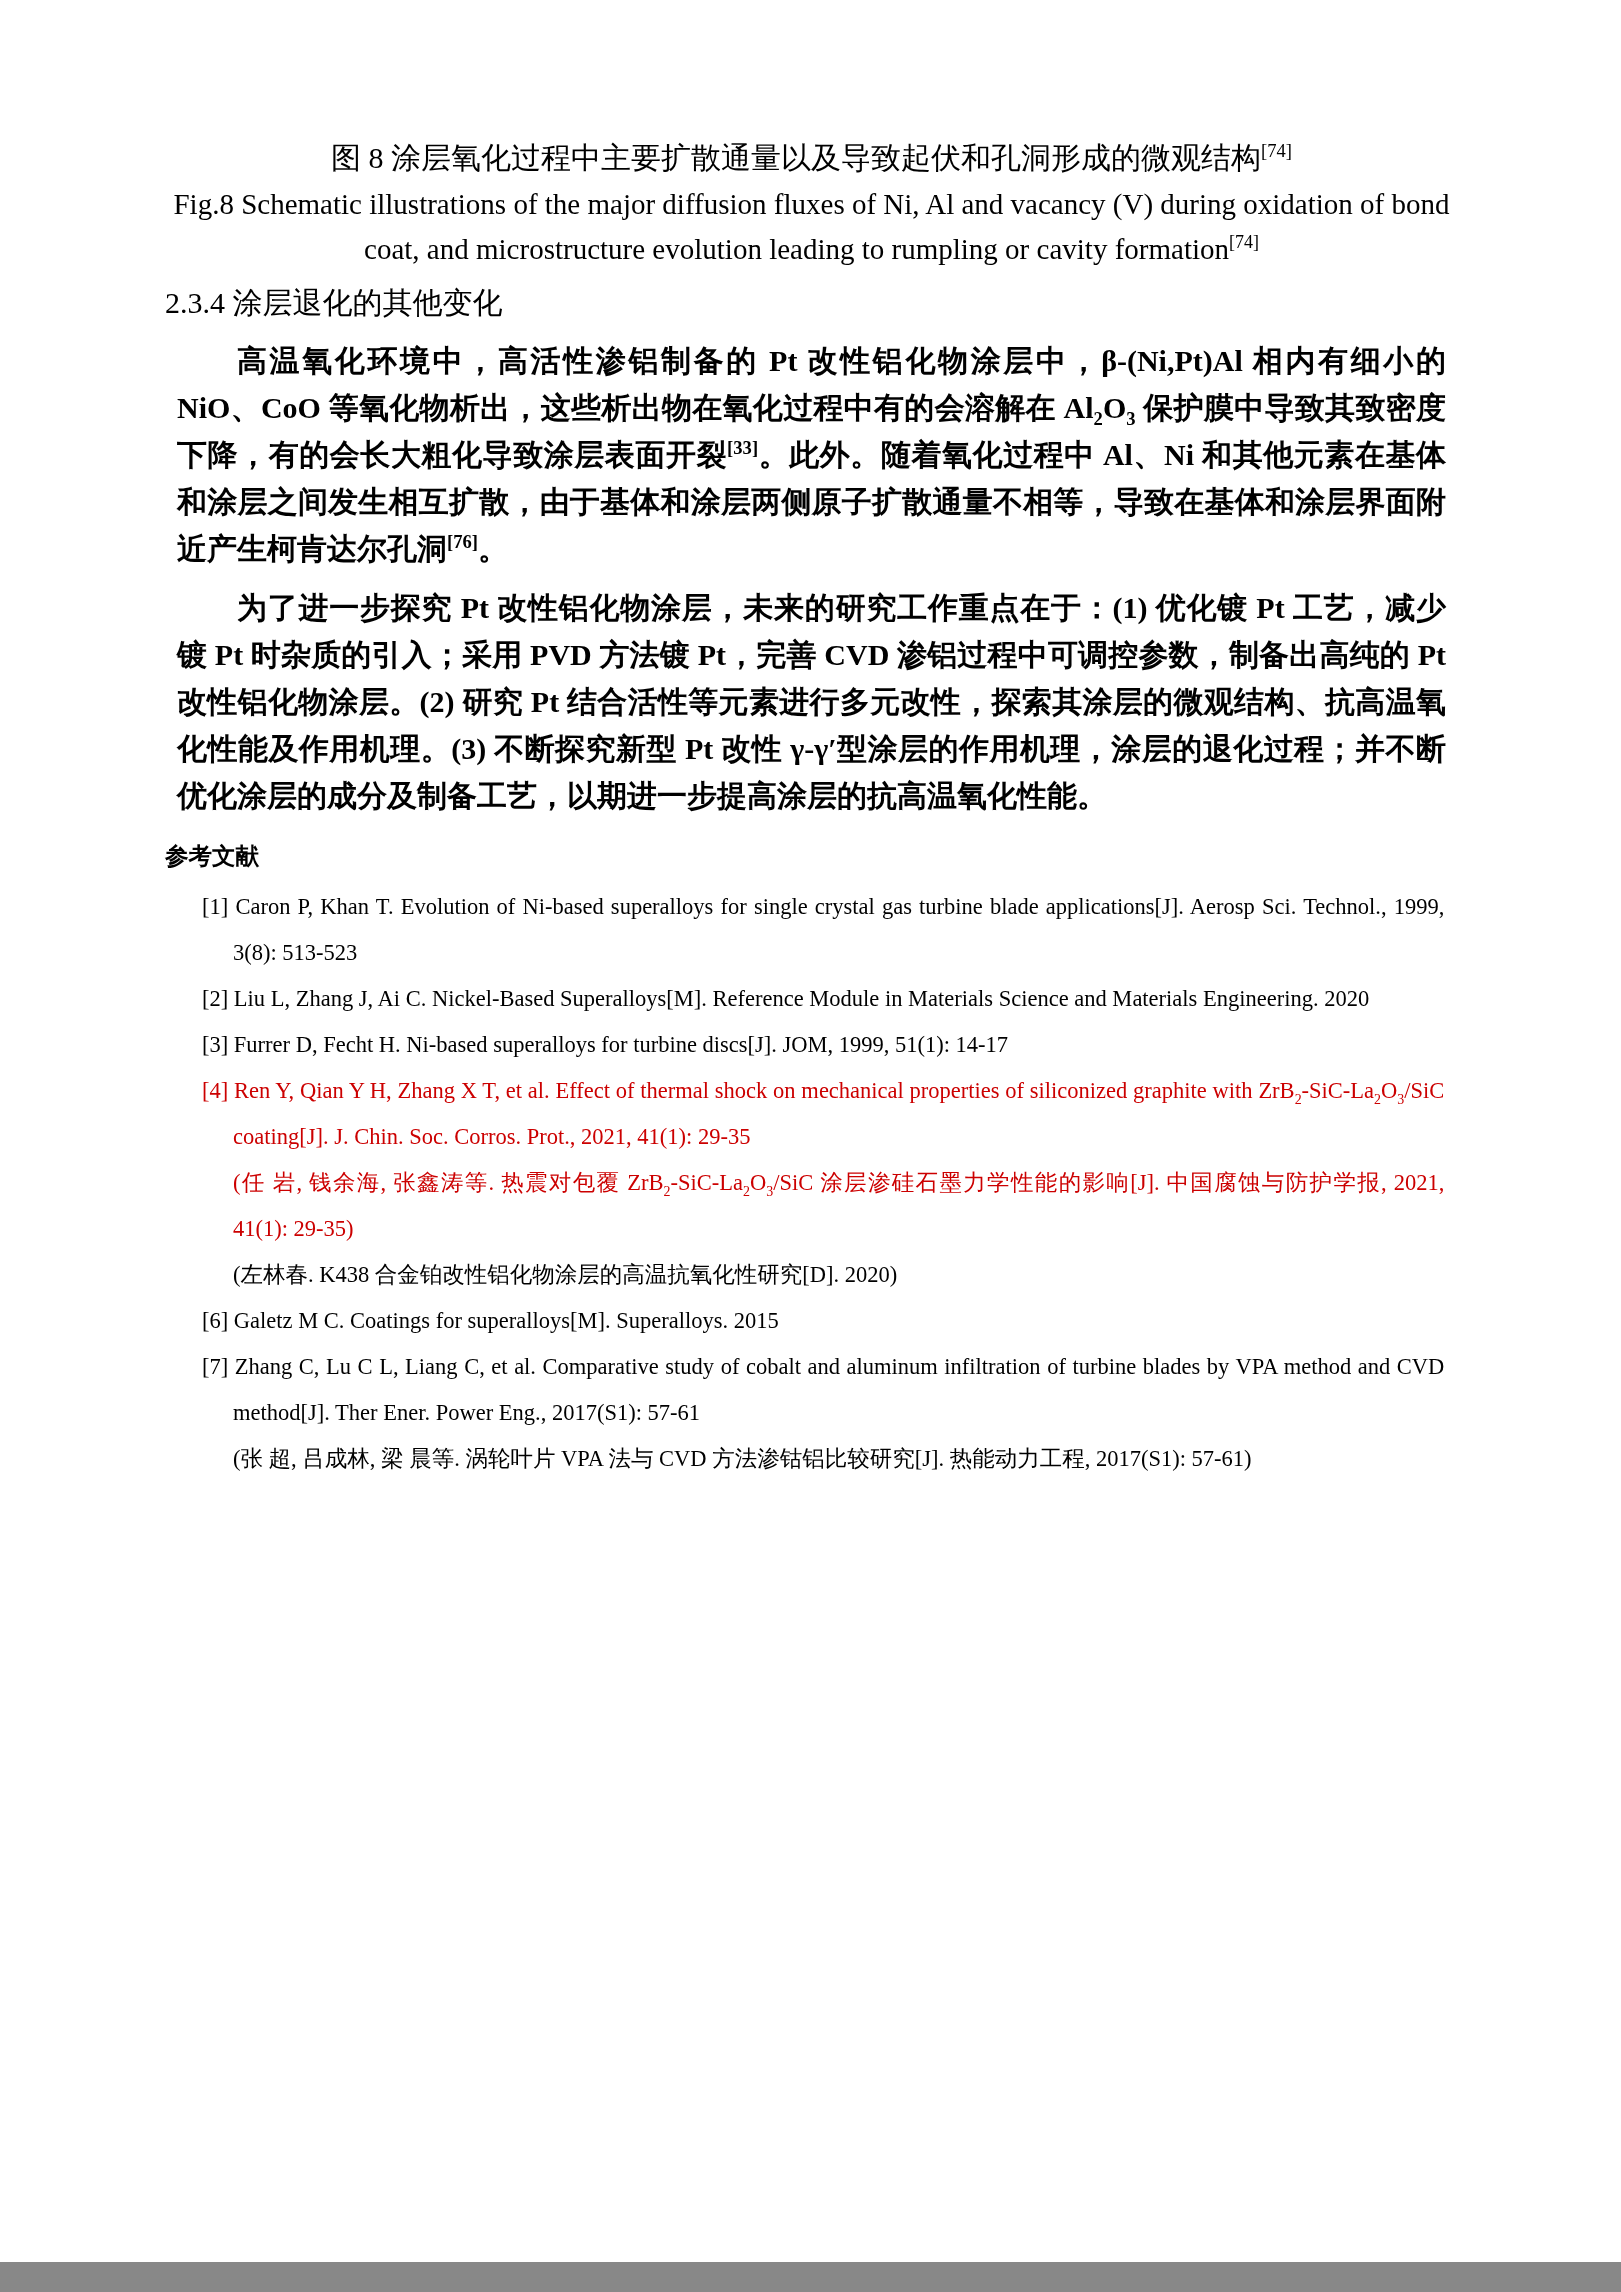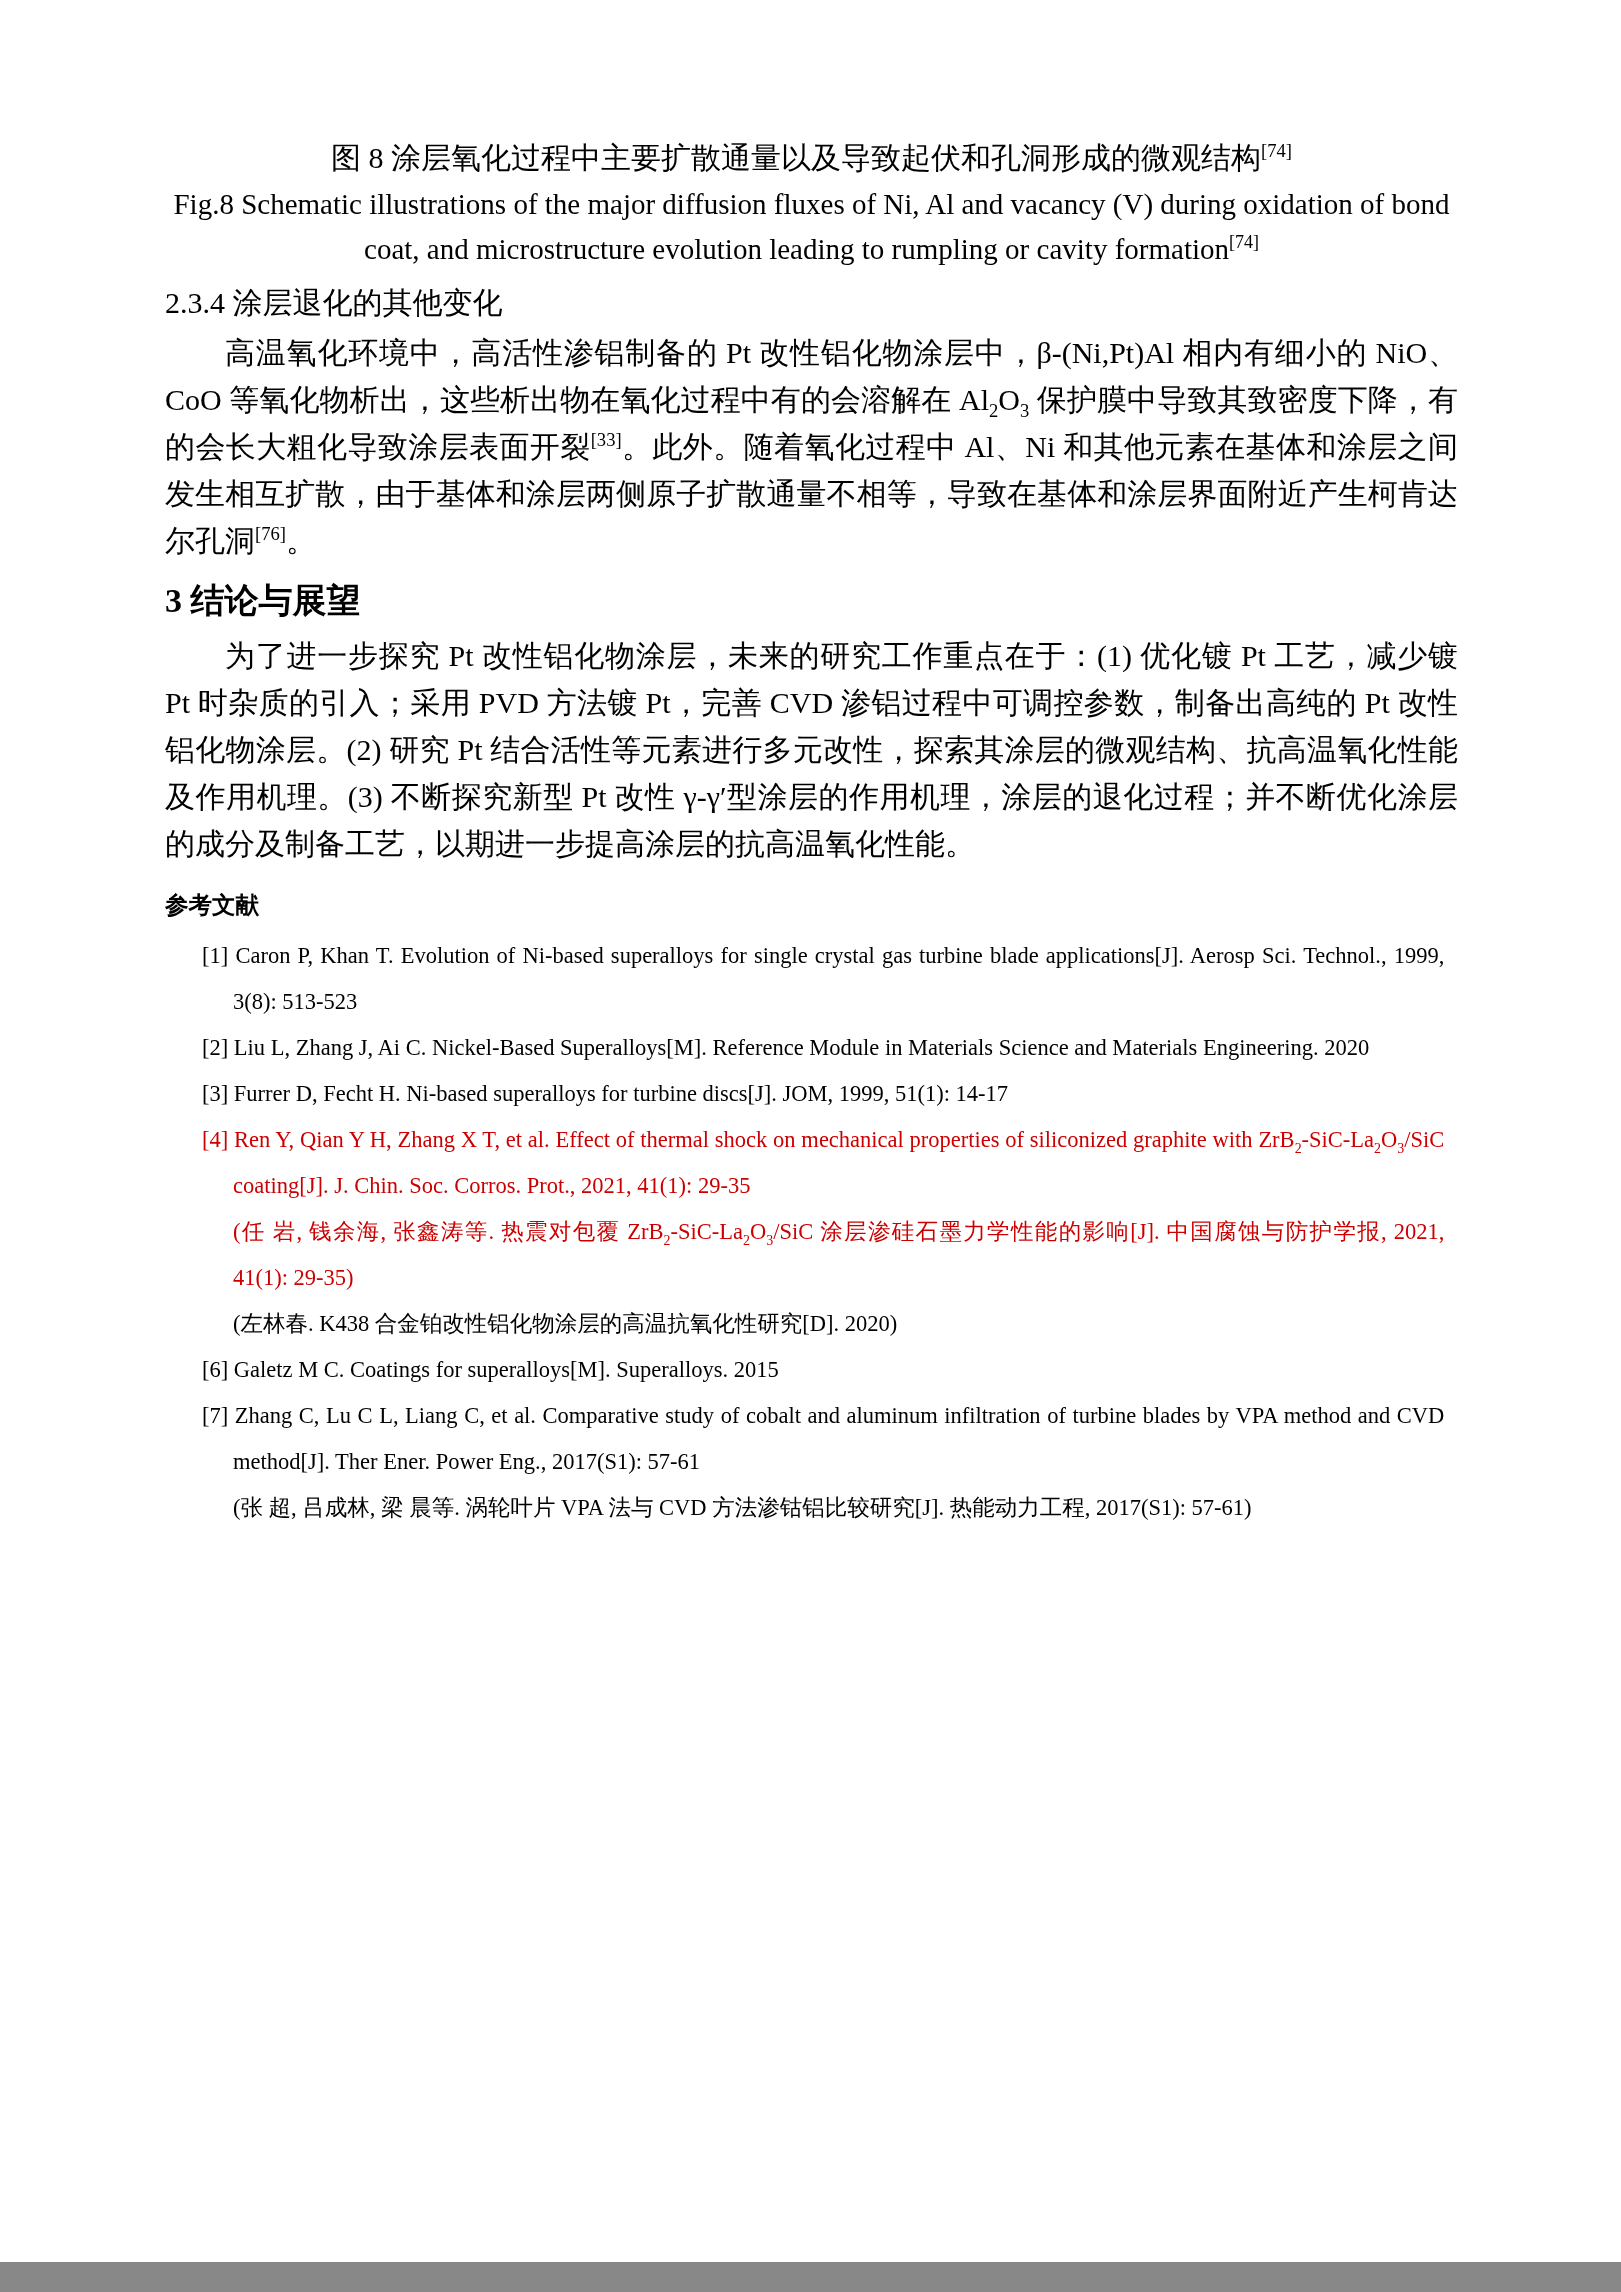--- a/index.html
+++ b/index.html
@@ -29,21 +29,22 @@
     font-size: 30px;
     font-weight: normal;
     line-height: 45px;
     margin: 7.8px 0 3.9px 0;
   }
   .body-para {
     font-size: 30px;
     line-height: 47px;
     text-align: justify;
     text-indent: 2em;
-    margin: 0;
+    margin: 12px;
+    font-weight: bold;
   }
   .main-heading {
     font-size: 34px;
     font-weight: bold;
     line-height: 51px;
     margin: 11.8px 0 5.9px 0;
   }
   .refs-heading {
     font-size: 23.5px;
     font-weight: bold;
@@ -77,21 +78,20 @@
 <div class="page">
 
   <div class="caption-zh">图 8  涂层氧化过程中主要扩散通量以及导致起伏和孔洞形成的微观结构<sup>[74]</sup></div>
 
   <div class="caption-en">Fig.8 Schematic illustrations of the major diffusion fluxes of Ni, Al and vacancy (V) during oxidation of bond coat, and microstructure evolution leading to rumpling or cavity formation<sup>[74]</sup></div>
 
   <div class="sec-heading">2.3.4 涂层退化的其他变化</div>
 
   <p class="body-para">高温氧化环境中，高活性渗铝制备的 Pt 改性铝化物涂层中，β-(Ni,Pt)Al 相内有细小的 NiO、CoO 等氧化物析出，这些析出物在氧化过程中有的会溶解在 Al<sub>2</sub>O<sub>3</sub> 保护膜中导致其致密度下降，有的会长大粗化导致涂层表面开裂<sup>[33]</sup>。此外。随着氧化过程中 Al、Ni 和其他元素在基体和涂层之间发生相互扩散，由于基体和涂层两侧原子扩散通量不相等，导致在基体和涂层界面附近产生柯肯达尔孔洞<sup>[76]</sup>。</p>
 
-  <div class="main-heading">3  结论与展望</div>
 
 
   <p class="body-para">为了进一步探究 Pt 改性铝化物涂层，未来的研究工作重点在于：(1) 优化镀 Pt 工艺，减少镀 Pt 时杂质的引入；采用 PVD 方法镀 Pt，完善 CVD 渗铝过程中可调控参数，制备出高纯的 Pt 改性铝化物涂层。(2) 研究 Pt 结合活性等元素进行多元改性，探索其涂层的微观结构、抗高温氧化性能及作用机理。(3) 不断探究新型 Pt 改性 γ-γ′型涂层的作用机理，涂层的退化过程；并不断优化涂层的成分及制备工艺，以期进一步提高涂层的抗高温氧化性能。</p>
 
   <div class="refs-heading">参考文献</div>
 
   <div class="refs">
 
     <div class="ref">
       <p class="ref-main">[1] Caron P, Khan T. Evolution of Ni-based superalloys for single crystal gas turbine blade applications[J]. Aerosp Sci. Technol., 1999, 3(8): 513-523</p>

